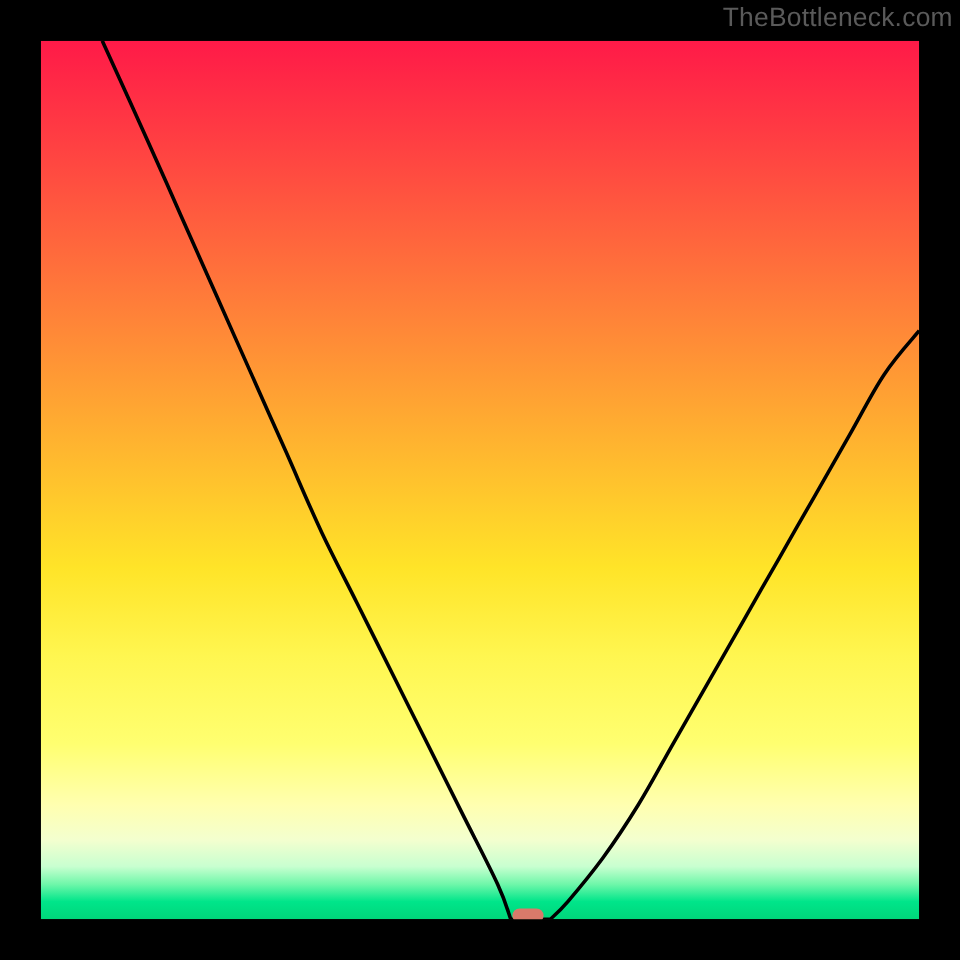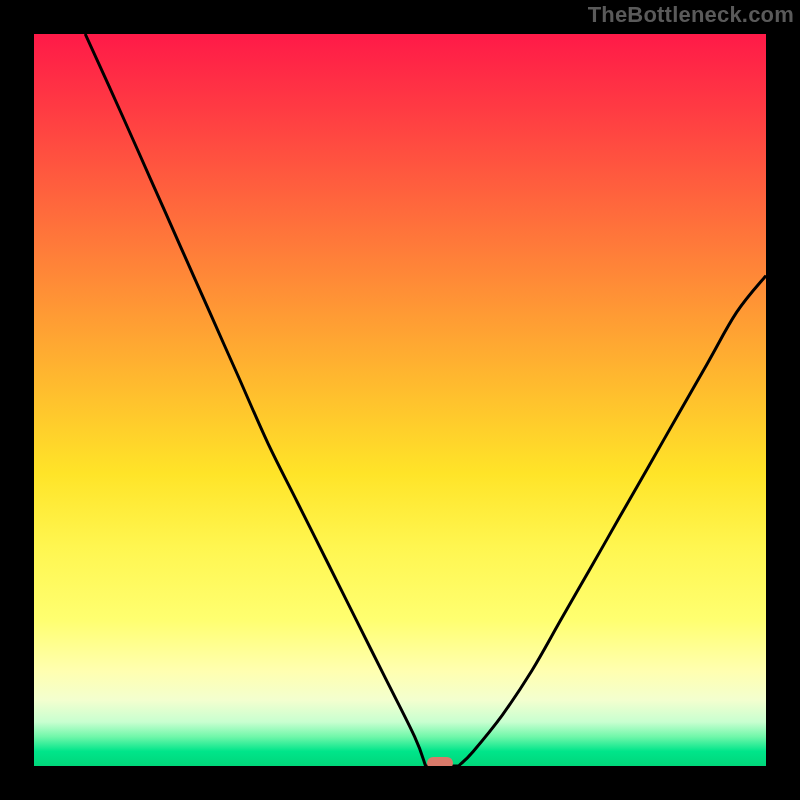--- a/index.html
+++ b/index.html
@@ -43,21 +43,21 @@
       #00e58a 98%,
       #00d67a 100%
     );
   }
   .watermark {
     position: absolute;
     top: 2px;
     right: 6px;
     color: #5a5a5a;
     font-size: 22px;
-    font-weight: 700;
+    font-weight: 400;
     letter-spacing: 0.2px;
     user-select: none;
   }
   svg.curve {
     position: absolute;
     left: 0;
     top: 0;
     width: 100%;
     height: 100%;
   }

